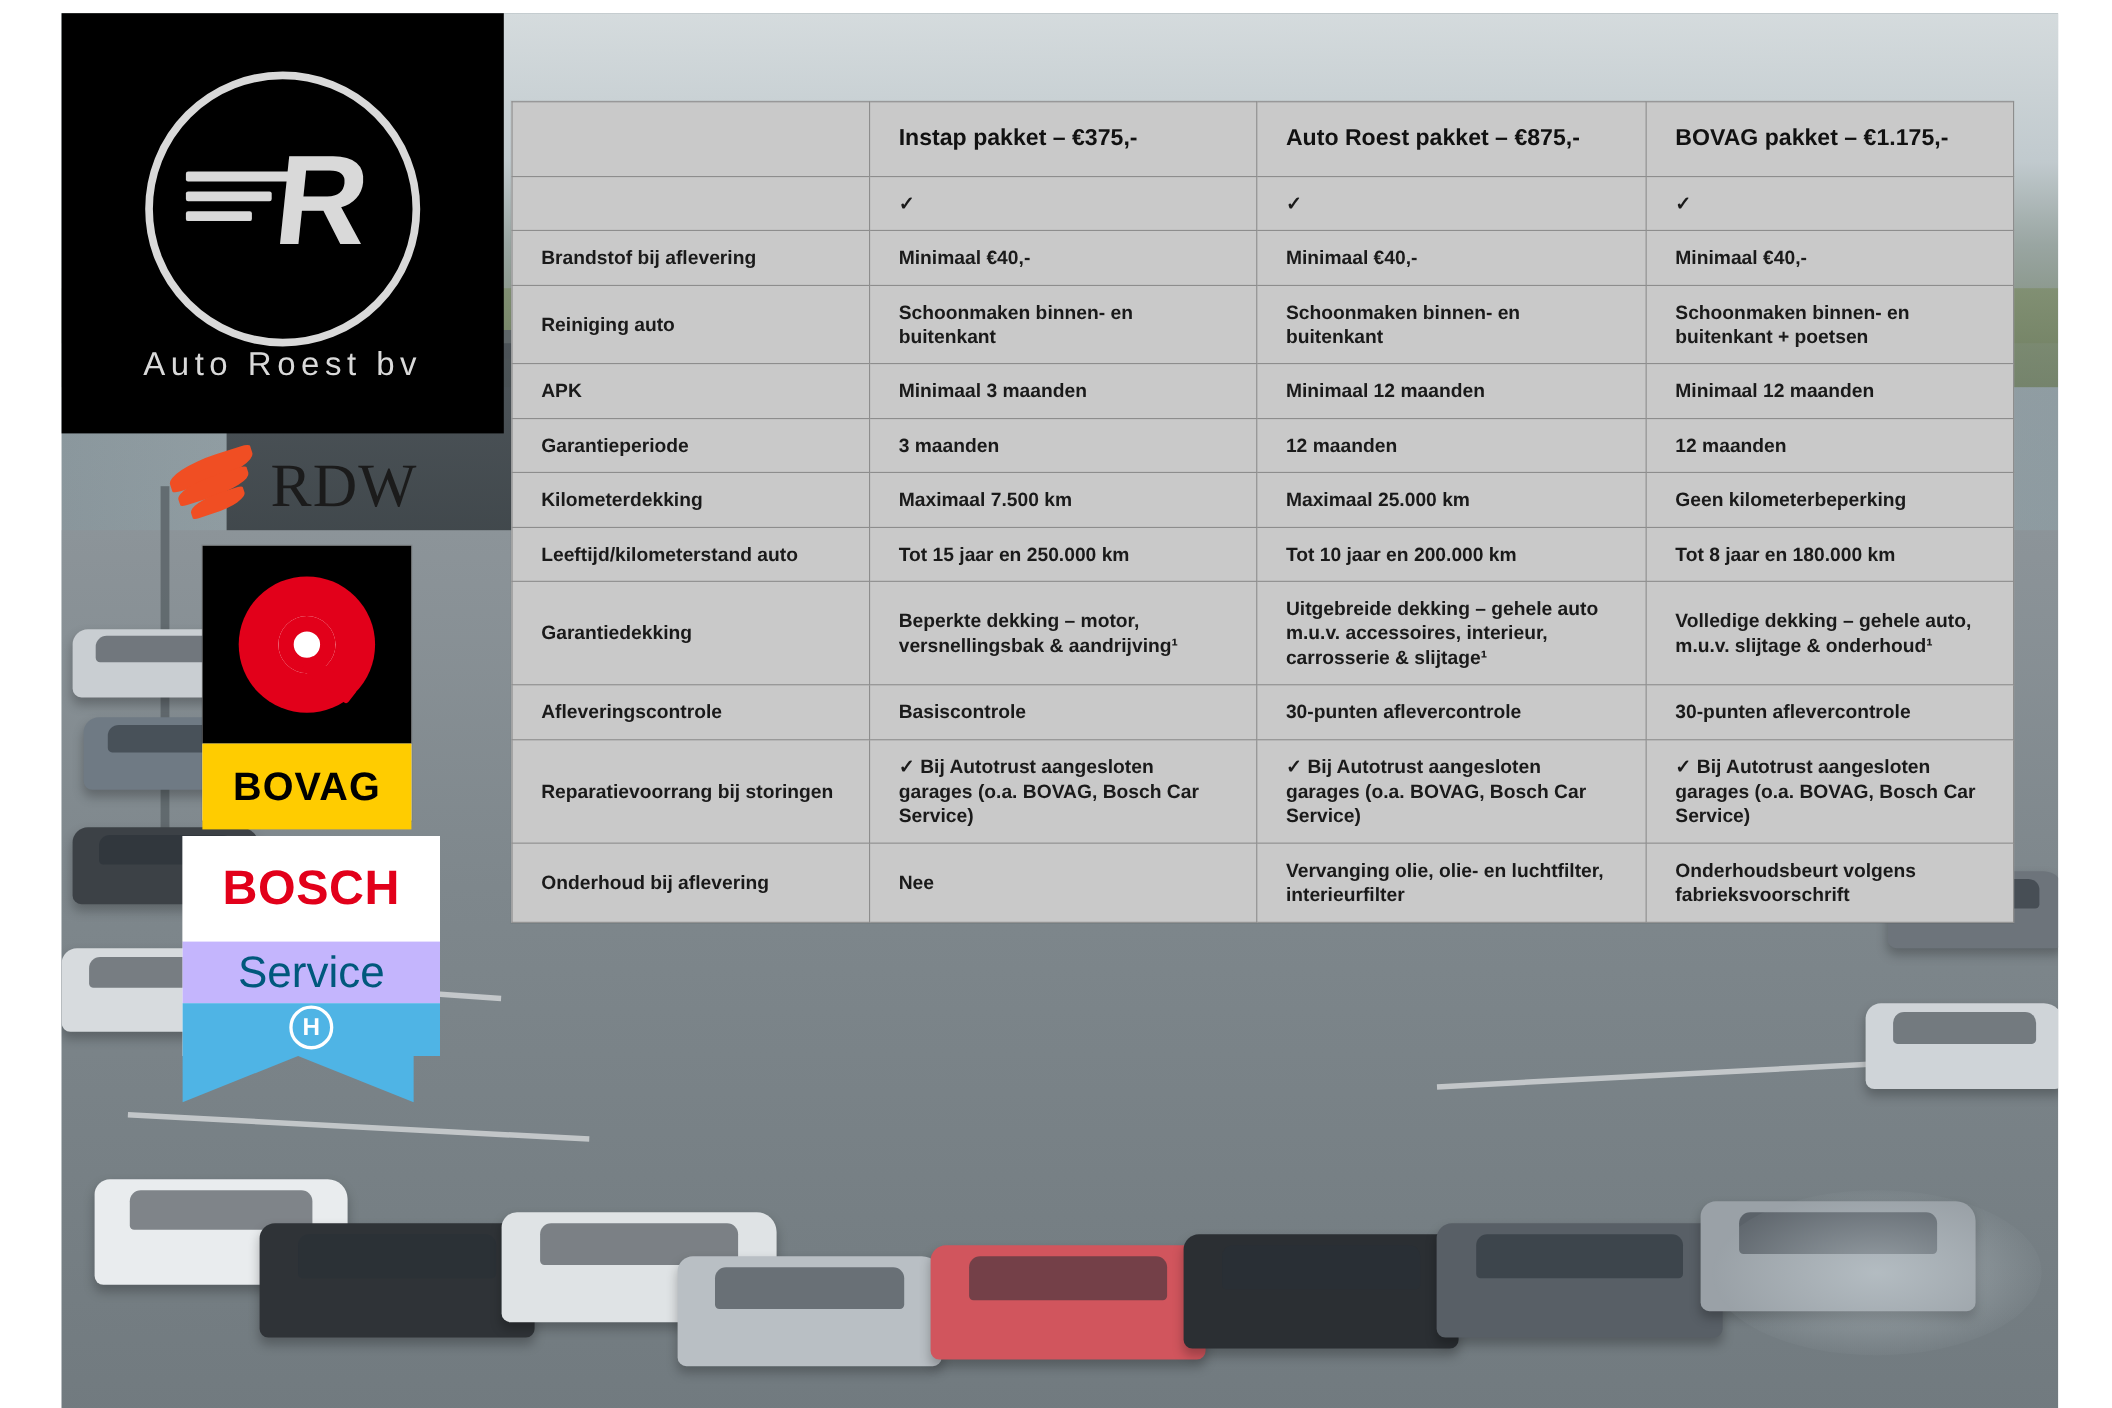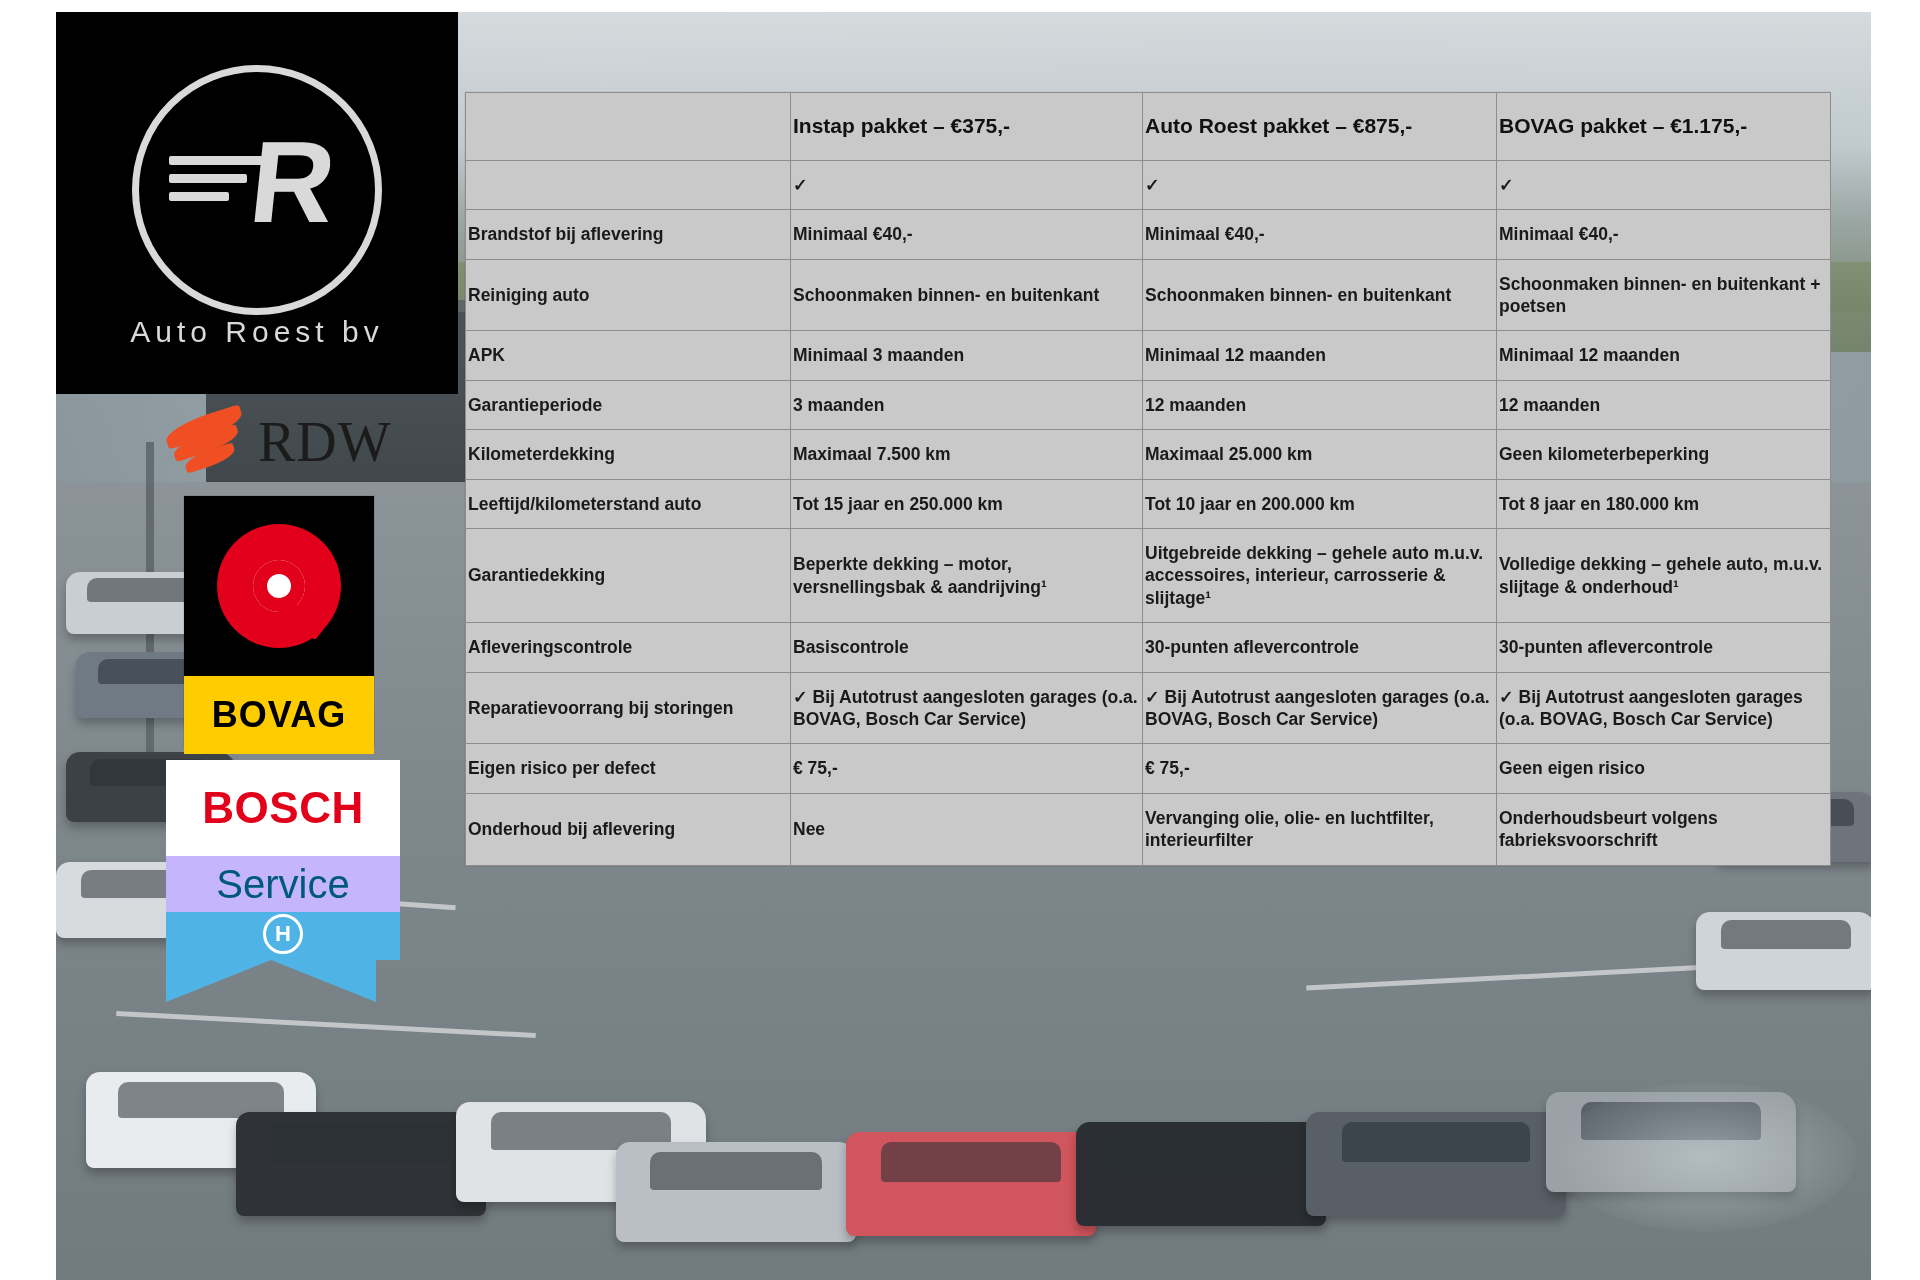--- a/index.html
+++ b/index.html
@@ -144,24 +144,24 @@
 
   
   .badges {
     position: absolute;
     left: 56px;
     top: 400px;
     width: 402px;
   }
   .rdw-badge {
     position: absolute;
-    left: 108px;
+    left: 96px;
     top: 10px;
     display: flex;
-    align-items: flex-end;
+    align-items: center;
     gap: 10px;
   }
   .rdw-flame {
     width: 84px; height: 62px;
     position: relative;
   }
   .rdw-flame .f1, .rdw-flame .f2, .rdw-flame .f3 {
     position: absolute;
     background: #f04e23;
     border-radius: 60% 10% 60% 10%;
@@ -299,21 +299,21 @@
     width: 100%;
     table-layout: fixed;
     background: #c9c9c9;
   }
   table.cmp col.c0 { width: 325px; }
   table.cmp col.c1 { width: 352px; }
   table.cmp col.c2 { width: 354px; }
   table.cmp col.c3 { width: 334px; }
   table.cmp td, table.cmp th {
     border: 1px solid #8d8d8d;
-    padding: 13px 2px;
+    padding: 13px 26px;
     vertical-align: middle;
     text-align: left;
     font-size: 17.5px;
     font-weight: 700;
     color: #1a1a1a;
     line-height: 1.28;
   }
   table.cmp thead th {
     font-size: 21px;
     font-weight: 700;
@@ -473,26 +473,20 @@
           <td>30-punten aflevercontrole</td>
           <td>30-punten aflevercontrole</td>
         </tr>
         <tr>
           <td class="rowlabel">Reparatievoorrang bij storingen</td>
           <td>✓ Bij Autotrust aangesloten garages (o.a. BOVAG, Bosch Car Service)</td>
           <td>✓ Bij Autotrust aangesloten garages (o.a. BOVAG, Bosch Car Service)</td>
           <td>✓ Bij Autotrust aangesloten garages (o.a. BOVAG, Bosch Car Service)</td>
         </tr>
         <tr>
-          <td class="rowlabel">Eigen risico per defect</td>
-          <td>€ 75,-</td>
-          <td>€ 75,-</td>
-          <td>Geen eigen risico</td>
-        </tr>
-        <tr>
           <td class="rowlabel">Onderhoud bij aflevering</td>
           <td>Nee</td>
           <td>Vervanging olie, olie- en luchtfilter, interieurfilter</td>
           <td>Onderhoudsbeurt volgens fabrieksvoorschrift</td>
         </tr>
       </tbody>
     </table>
   </div>
 
 </div>

